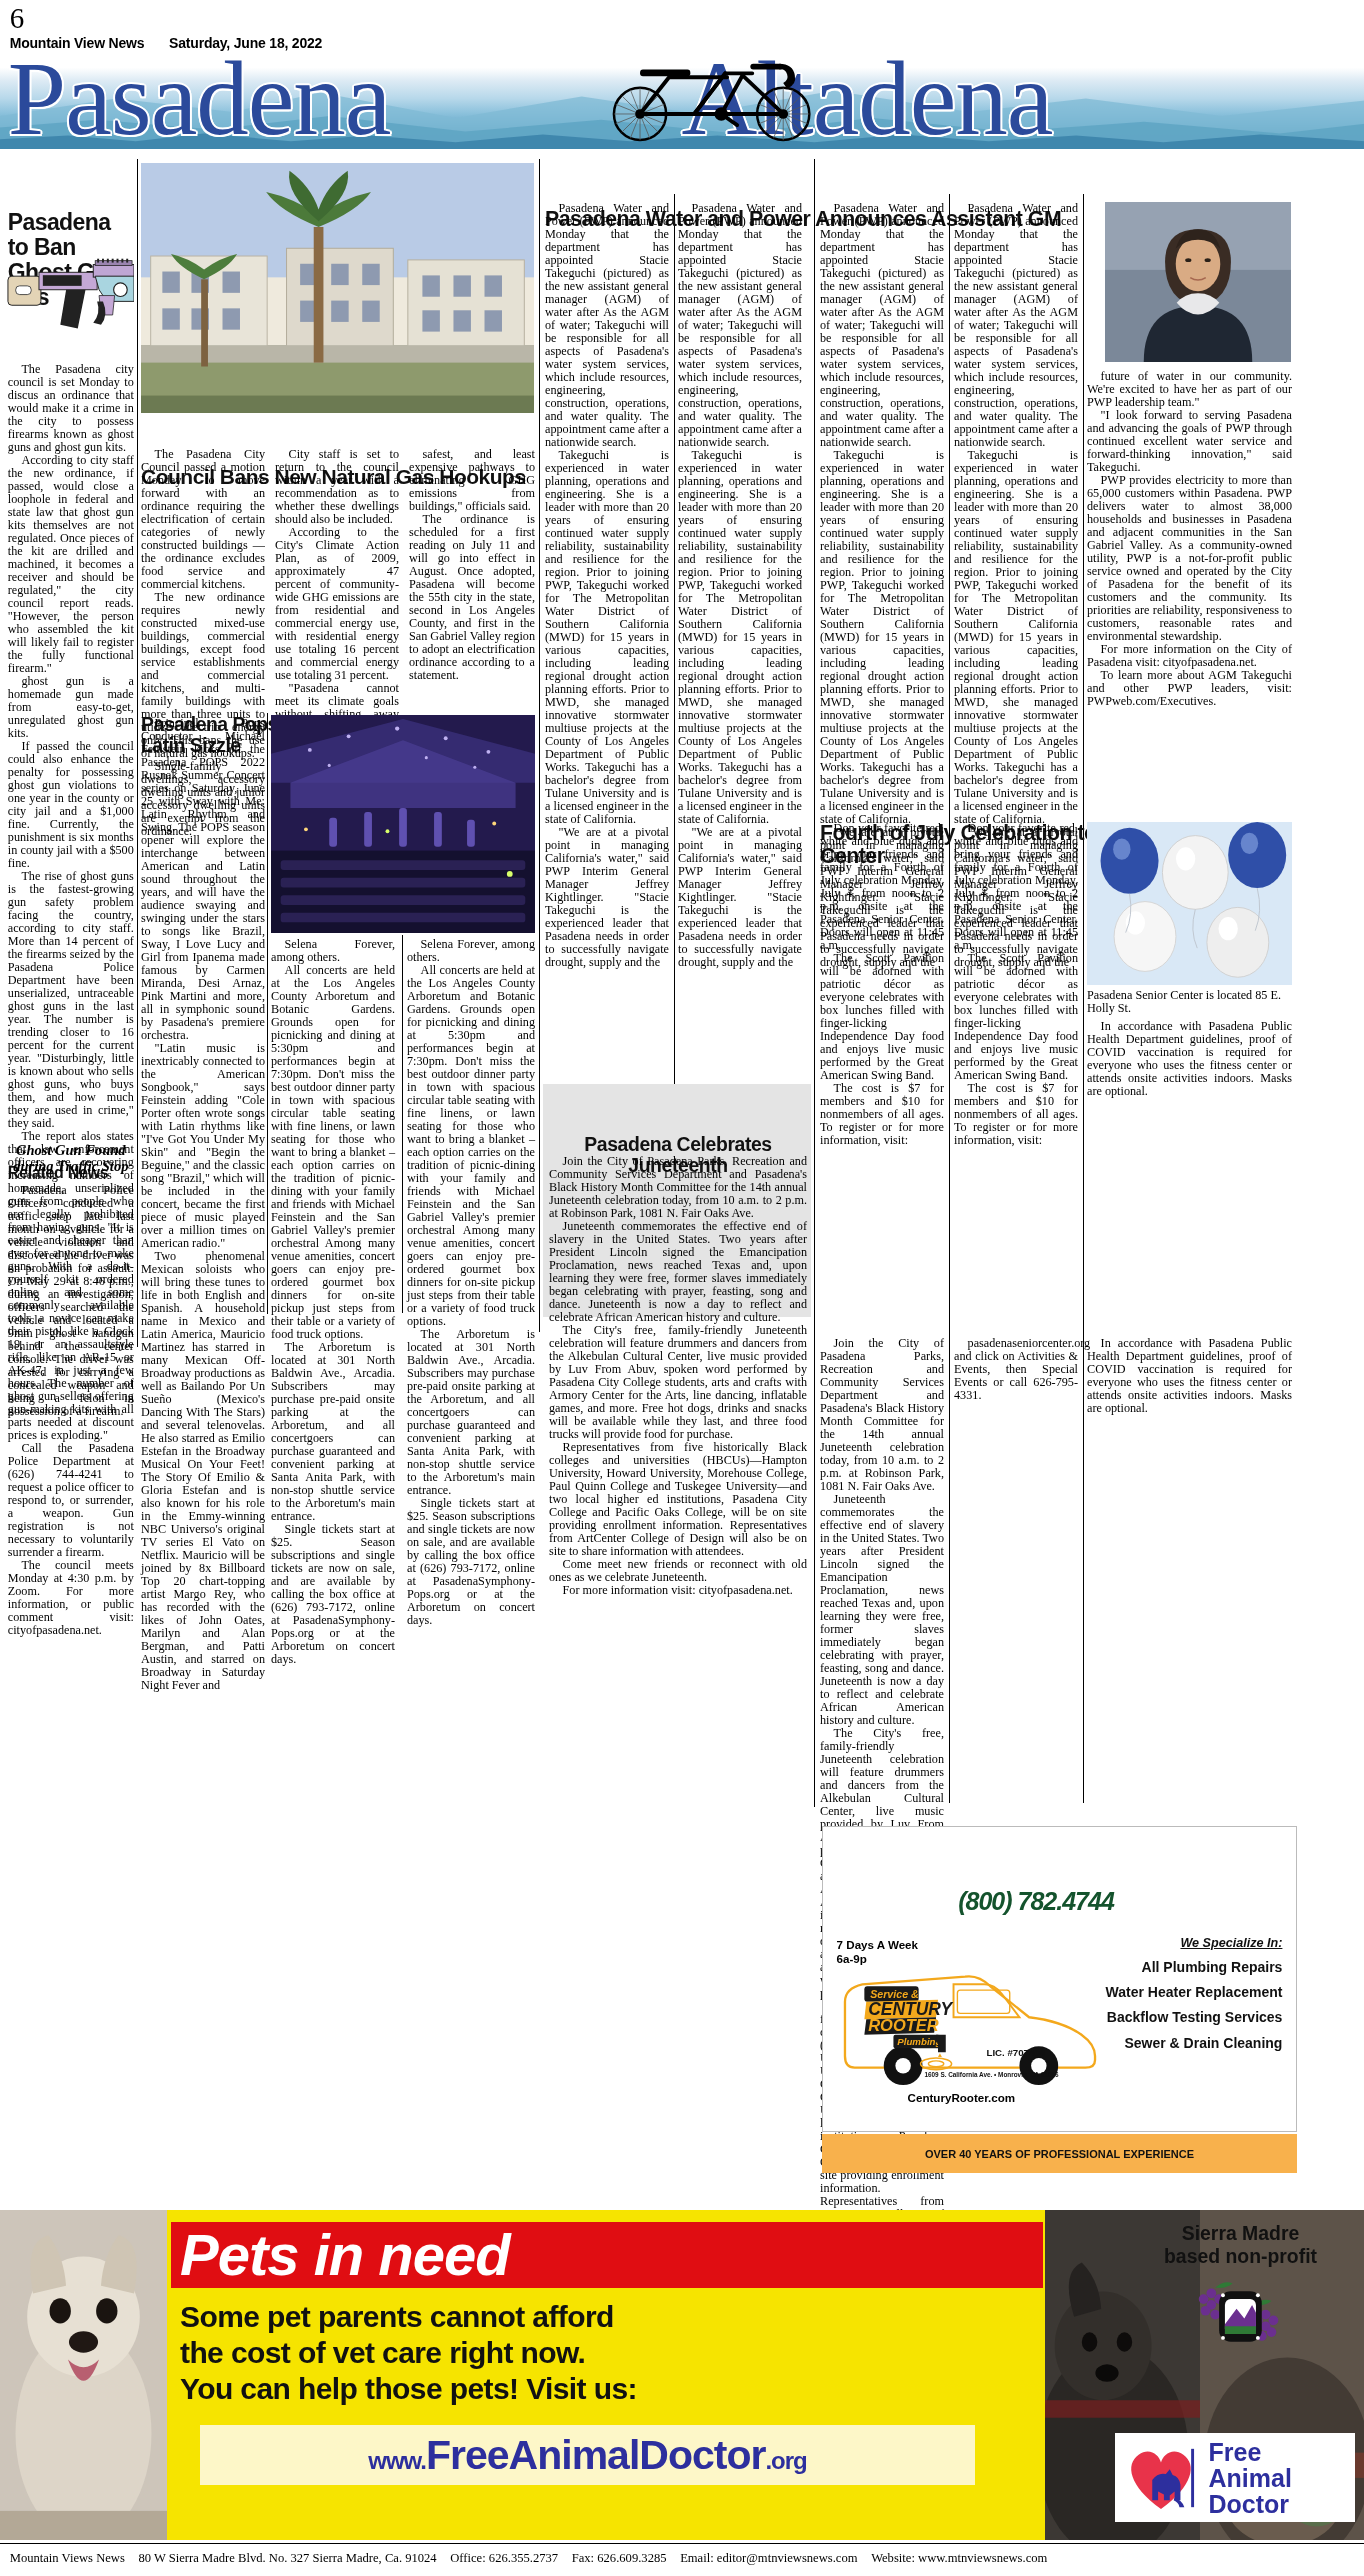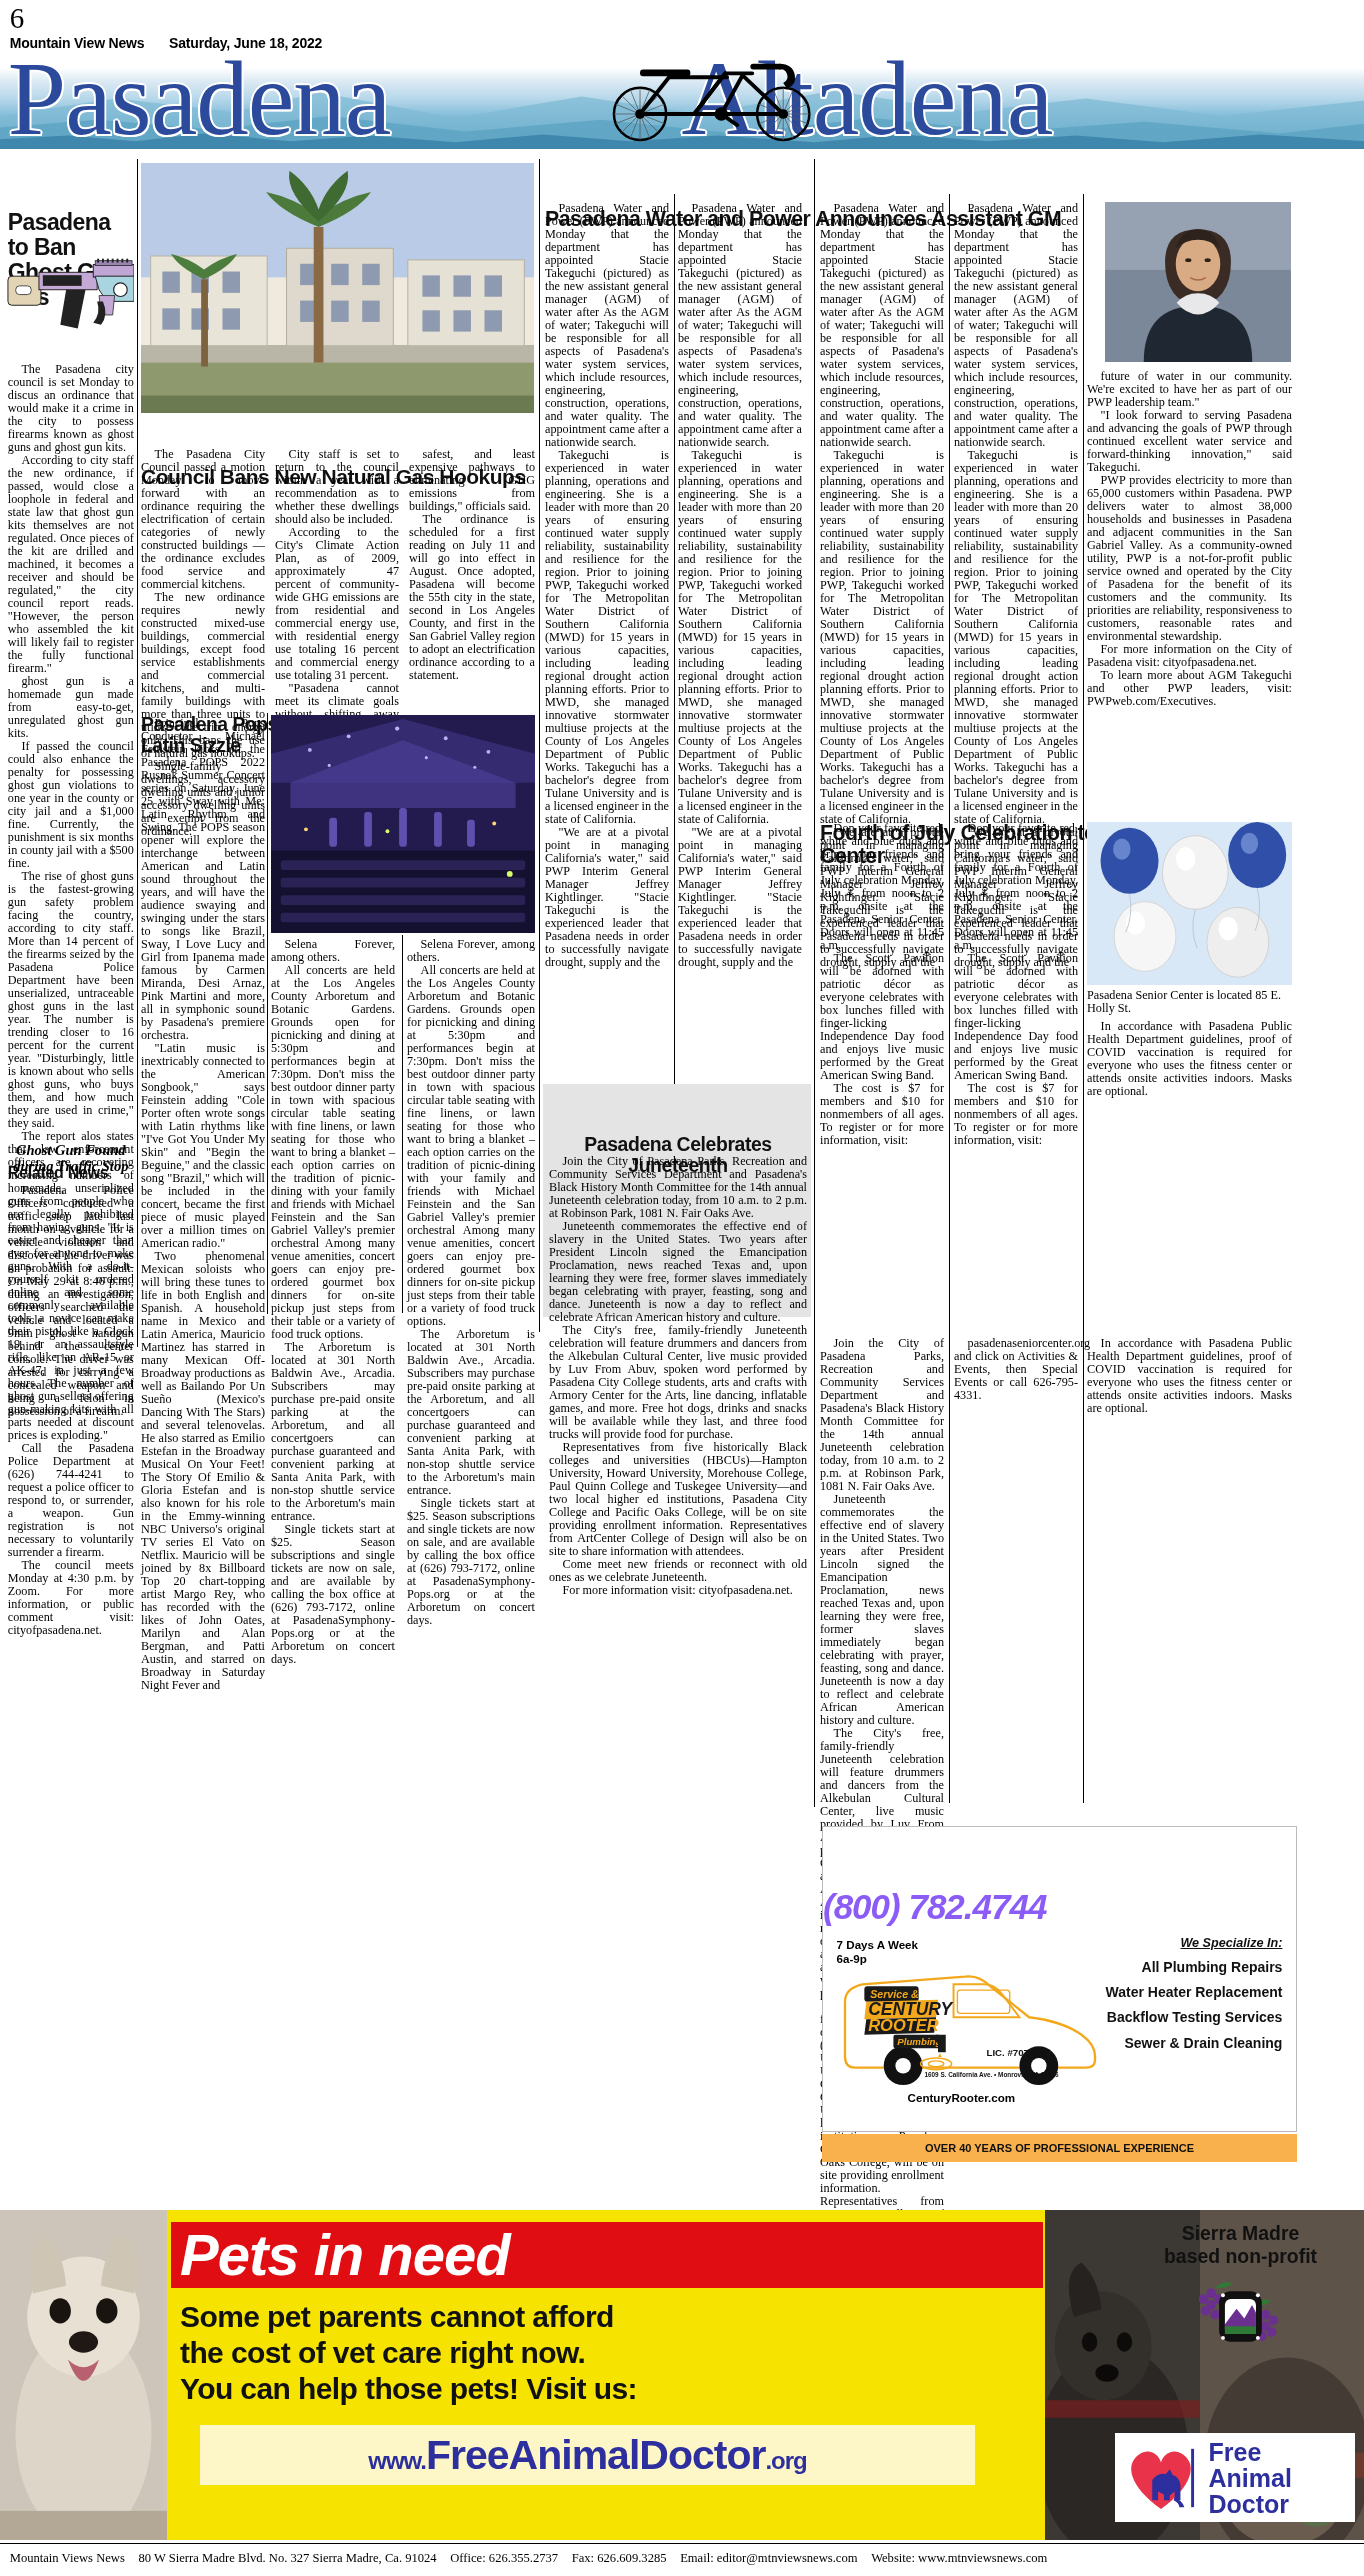--- a/index.html
+++ b/index.html
@@ -162,23 +162,23 @@
     border:1px solid #bbb; background:#fff;
   }
   .ad-plumb-band {
     position:absolute; left:1px; top:1px; width:417px; height:54px;
     background:#f8b14c; display:flex; flex-direction:column;
     align-items:center; justify-content:center;
     font-family:"Liberation Sans", sans-serif; font-weight:bold;
     font-size:16px; line-height:18.4px; color:#111; text-align:center;
   }
   .ad-plumb-phone {
-    position:absolute; left:0; top:60px; width:426px; text-align:left;
+    position:absolute; left:0; top:60px; width:426px; text-align:center;
     font-family:"Liberation Sans", sans-serif; font-weight:bold; font-style:italic;
-    font-size:35px; letter-spacing:-1px; color:#8b5cf6;
+    font-size:25px; letter-spacing:-1px; color:#14532d;
   }
   .ad-plumb-days {
     position:absolute; left:13.6px; top:111px;
     font-family:"Liberation Sans", sans-serif; font-weight:bold; font-size:11.6px; line-height:13.6px;
   }
   .ad-plumb-spec {
     position:absolute; right:13.6px; top:109px;
     font-family:"Liberation Sans", sans-serif; font-weight:bold; font-style:italic;
     font-size:12.6px; text-decoration:underline; color:#111;
   }
@@ -187,21 +187,21 @@
     font-family:"Liberation Sans", sans-serif; font-weight:bold;
     font-size:14px; line-height:16.5px; color:#111;
   }
   .ad-plumb-list div { margin-bottom:8.7px; }
   .ad-van { position:absolute; left:15.5px; top:136px; width:262px; height:126px; }
   .ad-plumb-url {
     position:absolute; left:17.4px; top:264px; width:242px; text-align:center;
     font-family:"Liberation Sans", sans-serif; font-weight:bold; font-size:11.6px;
   }
   .ad-plumb-foot {
-    position:absolute; left:822px; top:2134px; width:475px; height:28px;
+    position:absolute; left:822px; top:2134px; width:475px; height:39px;
     background:#f8b14c; display:flex; align-items:center; justify-content:center;
     font-family:"Liberation Sans", sans-serif; font-weight:bold; font-size:11px; color:#111;
   }
 
   
   .ad-pets {
     position:absolute; left:0; top:2210px; width:1365px; height:330px;
     background:#f6e400; overflow:hidden;
   }
   .pets-dogL {

